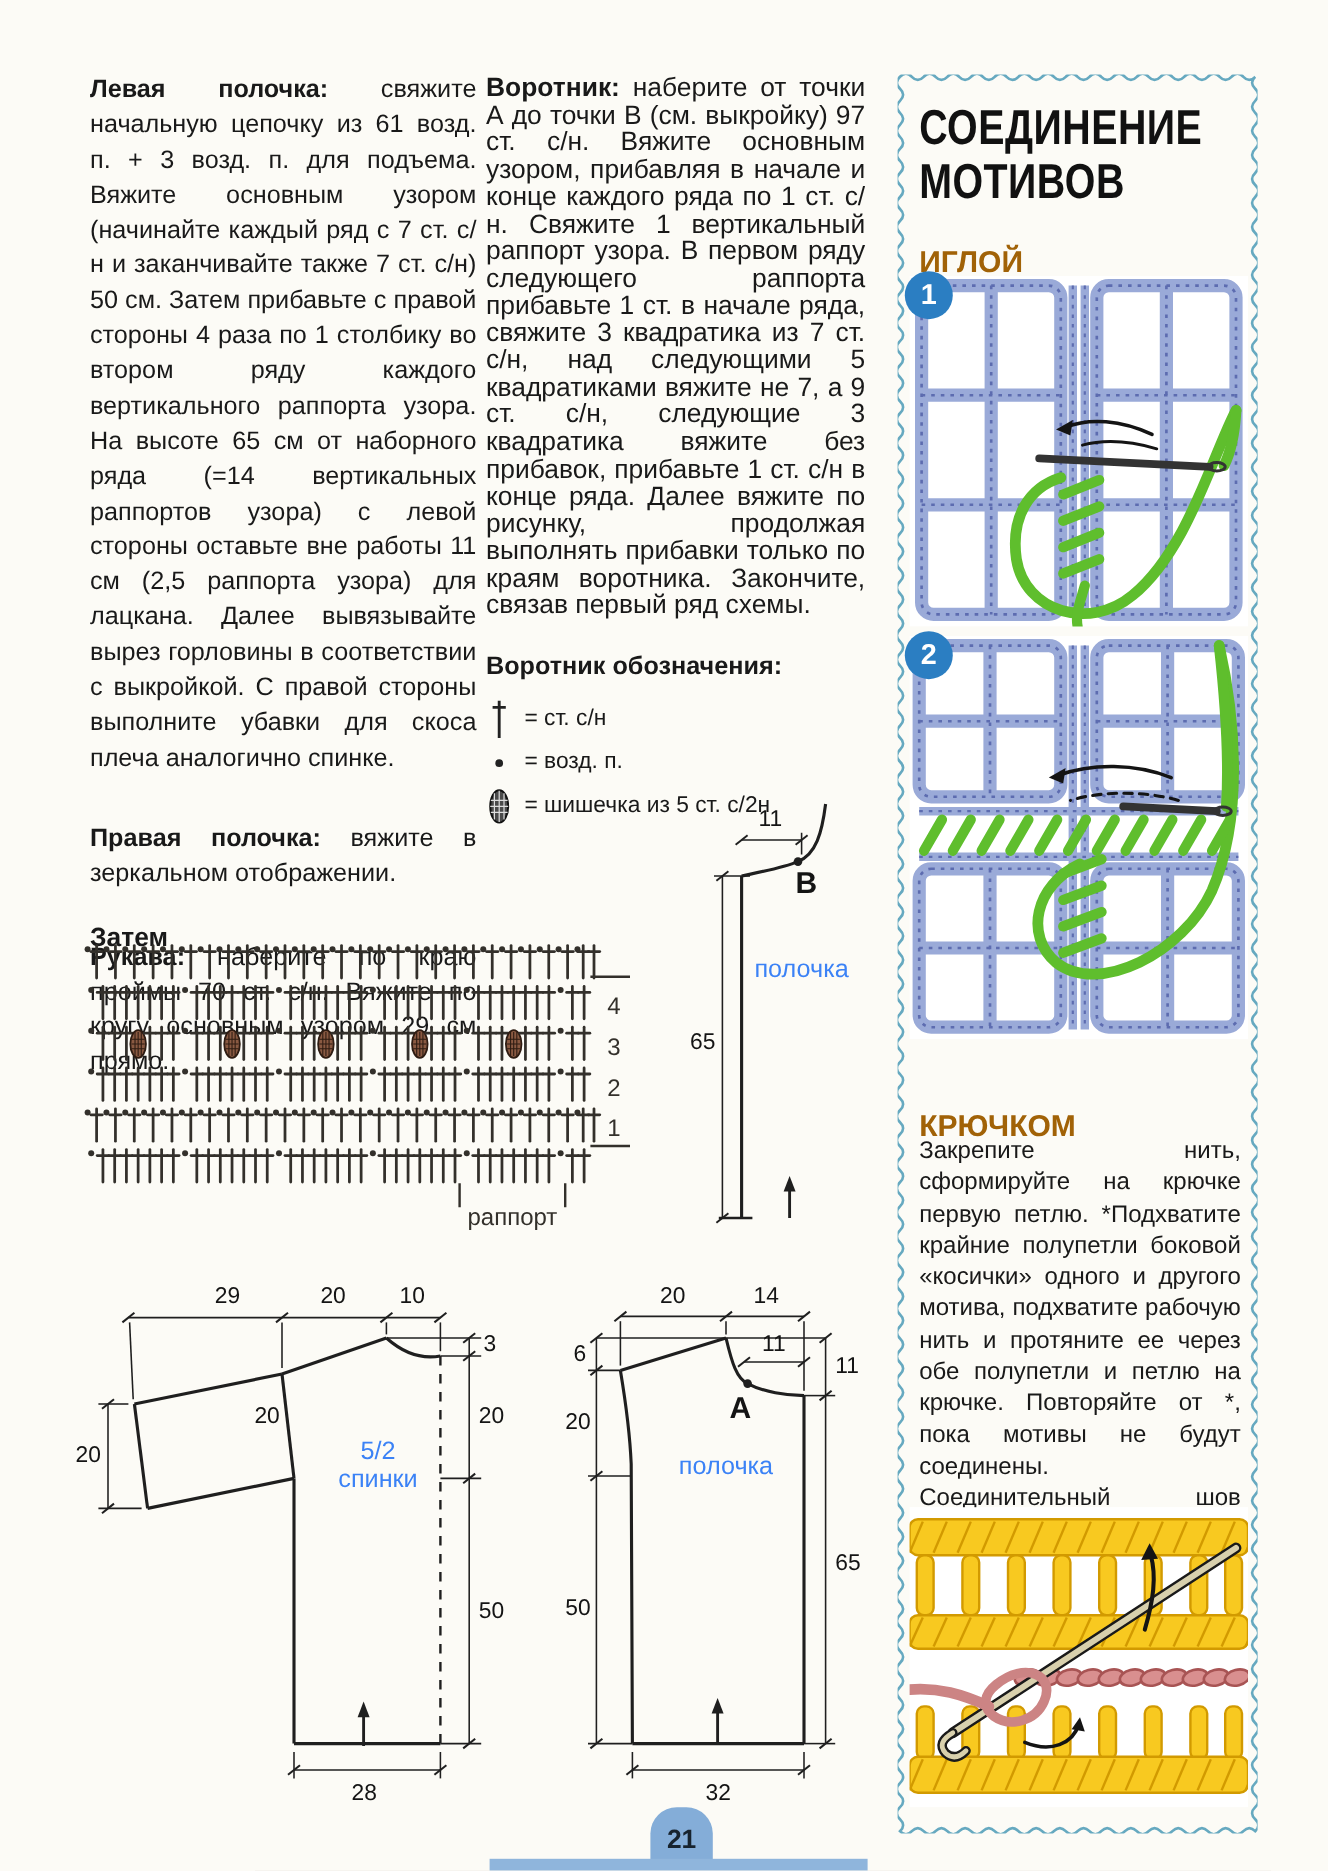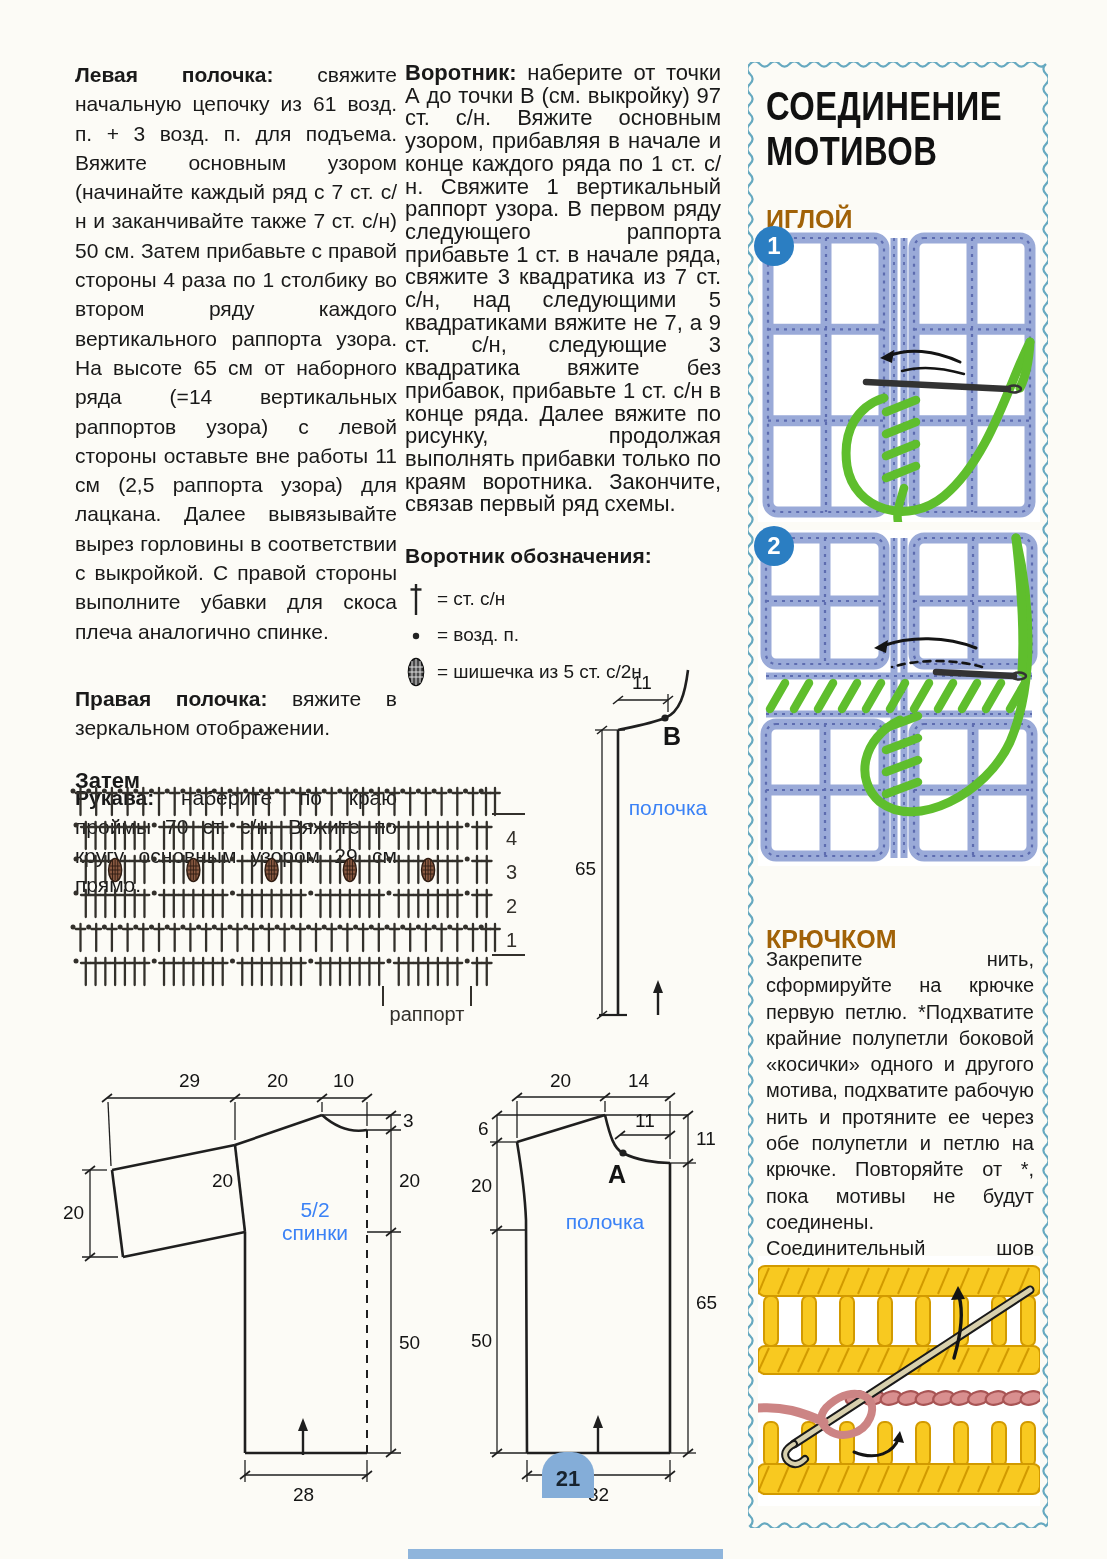--- a/index.html
+++ b/index.html
@@ -36,21 +36,21 @@
   
   .schem{position:absolute;}
   .schem-collar{left:575px;top:668px;width:165px;height:400px;}
   .schem-back{left:55px;top:1060px;width:400px;height:465px;}
   .schem-front{left:440px;top:1060px;width:310px;height:465px;}
   .schem svg{position:absolute;left:0;top:0;}
   .dim{position:absolute;font-size:19px;color:#141414;white-space:nowrap;}
   .pt{position:absolute;font-size:25px;font-weight:700;color:#141414;}
   .schem-label{position:absolute;font-size:21px;color:#3b82f6;text-align:center;}
   
-  .page-tab{position:absolute;left:542px;top:1452px;width:52px;height:46px;background:#84add8;border-radius:22px 22px 0 0;display:flex;align-items:flex-end;justify-content:center;}
+  .page-tab{position:absolute;left:542px;top:1506px;width:52px;height:46px;background:#84add8;border-radius:22px 22px 0 0;display:flex;align-items:flex-end;justify-content:center;}
   .page-tab span{font-size:22px;font-weight:700;color:#17232e;margin-bottom:6px;}
   .bottom-strip{position:absolute;left:408px;top:1549px;width:315px;height:10px;background:#8fb5dc;}
 </style>
 </head>
 <body>
 
 <div class="page">
 
   <section class="col col-left">
     <p><b>Левая полочка:</b><span> свяжите начальную цепочку из 61 возд. п. + 3 возд. п. для подъема. Вяжите основным узором (начинайте каждый ряд с 7 ст. с/н и заканчивайте также 7 ст. с/н) 50 см. Затем прибавьте с правой стороны 4 раза по 1 столбику во втором ряду каждого вертикального раппорта узора. На высоте 65 см от наборного ряда (=14 вертикальных раппортов узора) с левой стороны оставьте вне работы 11 см (2,5 раппорта узора) для лацкана. Далее вывязывайте вырез горловины в соответствии с выкройкой. С правой стороны выполните убавки для скоса плеча аналогично спинке.</span></p>

